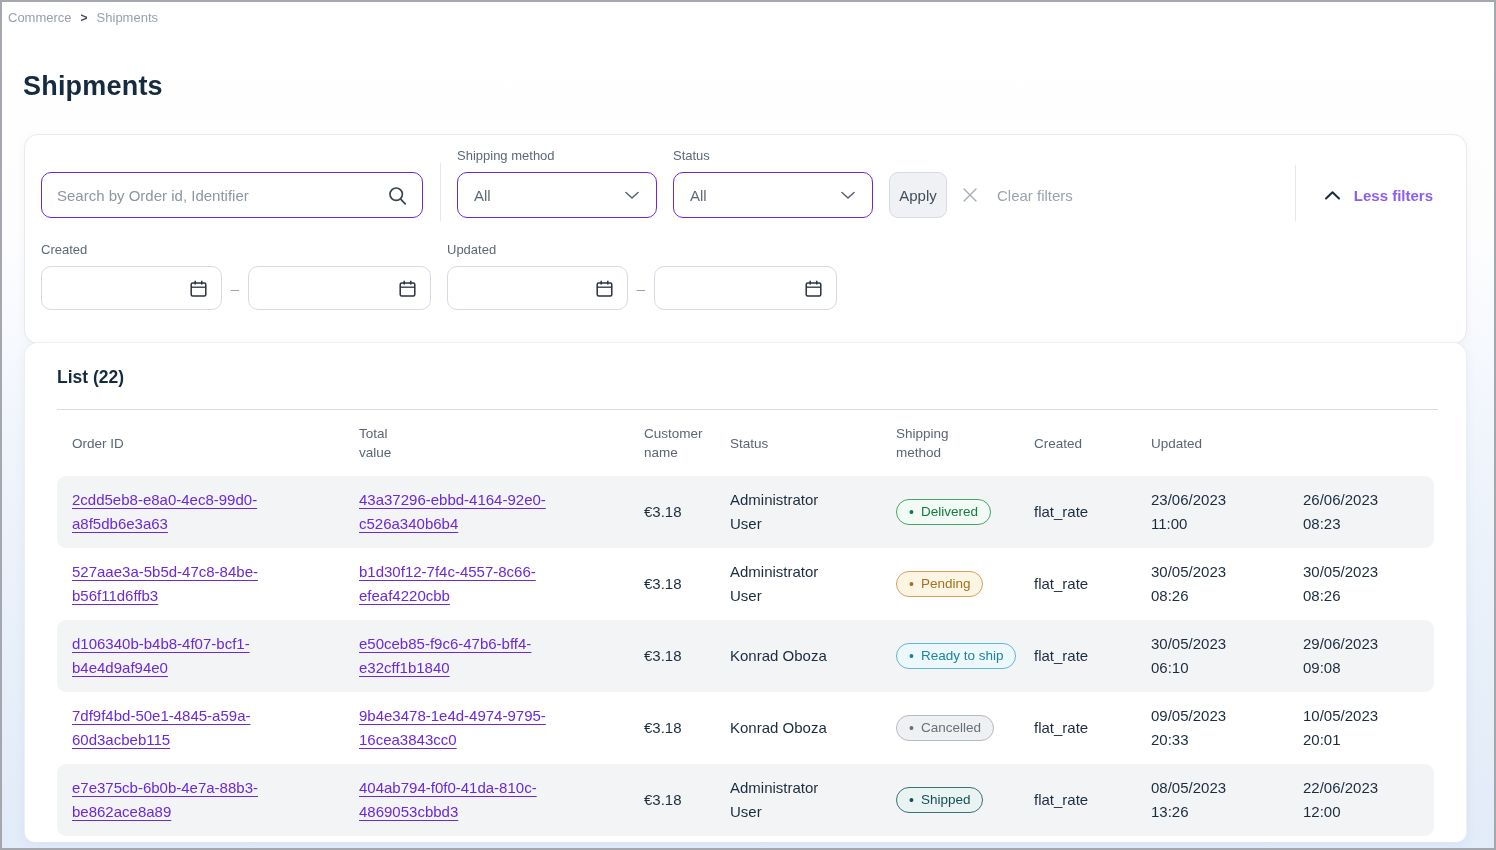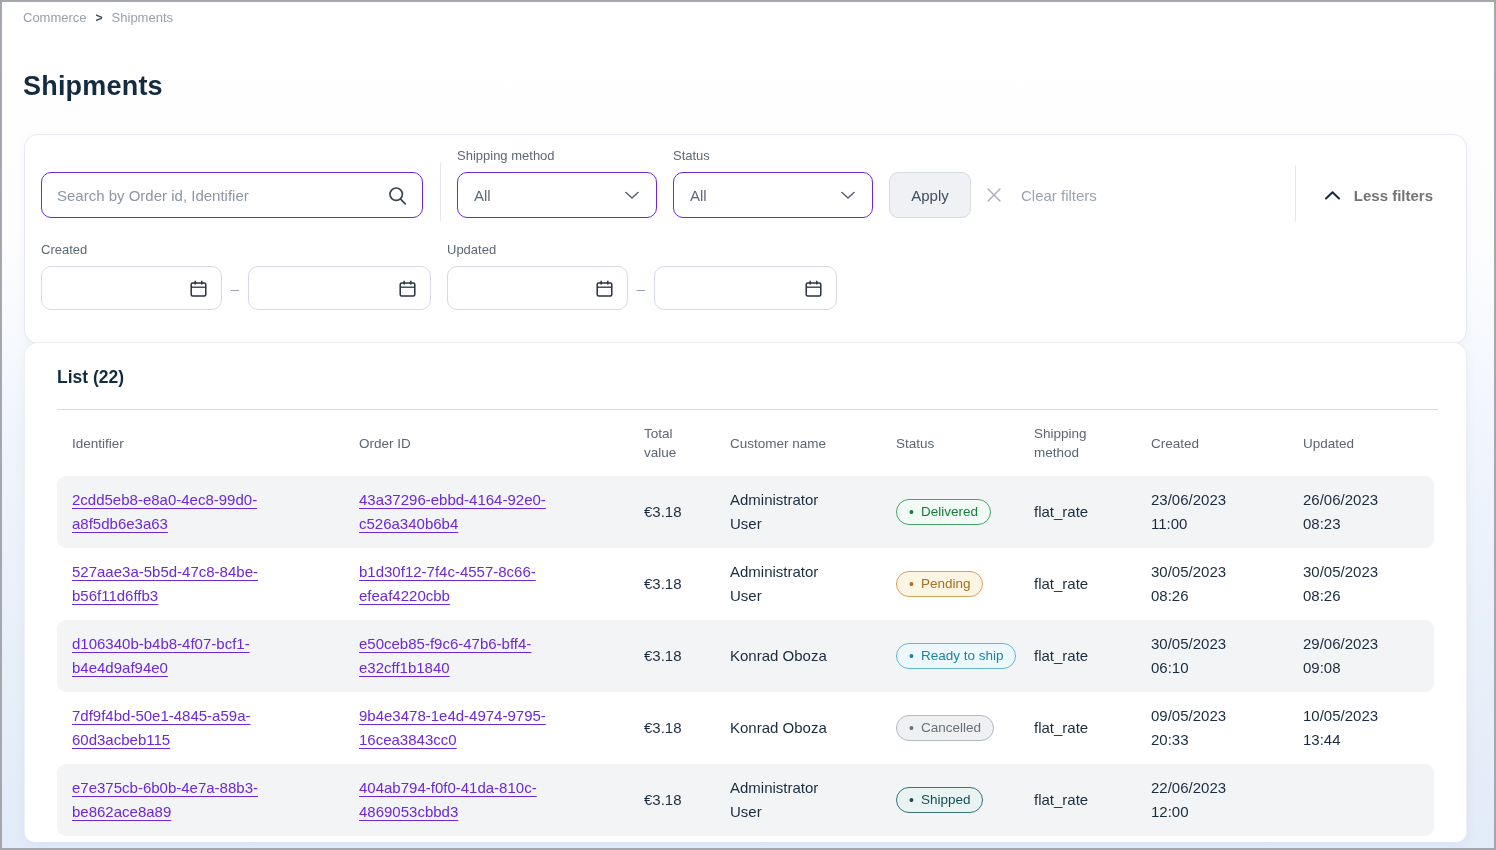--- a/index.html
+++ b/index.html
@@ -4,46 +4,46 @@
 <style>
   * { margin:0; padding:0; box-sizing:border-box; }
   html,body { width:1496px; height:850px; }
   body { font-family:"Liberation Sans","DejaVu Sans",sans-serif; }
   .window {
     position:relative; width:1496px; height:850px; overflow:hidden;
     border:2px solid #a4a8ae;
     background:linear-gradient(180deg,#ffffff 0%,#fdfdfe 28%,#f0f5fc 52%,#e7eff9 78%,#e2ebf8 100%);
   }
   
-  .breadcrumb { position:absolute; left:21px; top:8px; display:flex; align-items:center; gap:9px; font-size:13px; color:#97a0ab; }
+  .breadcrumb { position:absolute; left:6px; top:8px; display:flex; align-items:center; gap:9px; font-size:13px; color:#97a0ab; }
   .breadcrumb .sep { color:#424d5b; font-weight:700; font-size:12px; }
   
   .page-title { position:absolute; left:21px; top:69px; font-size:27px; font-weight:700; color:#152b3f; letter-spacing:.2px; }
   
   .card { position:absolute; left:22px; width:1443px; background:#fff; border-radius:14px; }
   .filter-card { top:132px; height:210px; border:1px solid #e7eaf0; box-shadow:0 2px 10px rgba(30,60,110,.04); }
   .list-card  { top:340px; height:500px; border:1px solid #eceff4; border-bottom:none; border-radius:14px 14px 10px 10px; box-shadow:0 2px 12px rgba(30,60,110,.05); }
   
   .filter-row1 { display:flex; align-items:flex-end; padding:13px 33px 0 16px; }
   .fgroup { display:flex; flex-direction:column; }
   .flabel { font-size:13px; color:#5d6877; margin-bottom:9px; }
   .control { height:46px; border:1px solid #6d28d9; border-radius:10px; background:#fff; display:flex; align-items:center; }
   .search-box { width:382px; padding:0 14px 0 15px; justify-content:space-between; }
   .search-box input { border:none; outline:none; flex:1; font-size:15px; color:#1c2c3e; font-family:inherit; background:transparent; }
   .search-box input::placeholder { color:#8d96a2; }
   .select { width:200px; padding:4px 16px; justify-content:space-between; cursor:pointer; }
   .select .val { font-size:15px; color:#5d6877; }
   .vdivider { width:1px; background:#e4e8ee; height:58px; align-self:flex-end; margin:0 0 -3px 0; }
   .vd1 { margin-left:17px; margin-right:16px; }
   .vd2 { height:56px; }
-  .apply-btn { margin-left:16px; width:82px; height:46px; border:1px solid #d7dbe2; border-radius:9px; background:#f0f1f4; font-size:15px; color:#414d5c; font-family:inherit; cursor:pointer; }
+  .apply-btn { margin-left:16px; width:58px; height:46px; border:1px solid #d7dbe2; border-radius:9px; background:#f0f1f4; font-size:15px; color:#414d5c; font-family:inherit; cursor:pointer; }
   .clear-btn { margin-left:14px; height:46px; display:flex; align-items:center; gap:18px; font-size:15px; color:#9aa3ae; cursor:pointer; background:none; border:none; font-family:inherit; }
   .right-zone { margin-left:auto; display:flex; align-items:flex-end; }
   .less-filters { margin-left:28px; height:46px; display:flex; align-items:center; gap:13px; cursor:pointer; background:none; border:none; font-family:inherit; }
-  .less-filters span { font-size:15px; font-weight:700; color:#737373; }
+  .less-filters span { font-size:15px; font-weight:700; color:#8b5cf6; }
   
   .filter-row2 { display:flex; padding:24px 0 0 16px; gap:16px; }
   .drange { display:flex; flex-direction:column; }
   .drange-inputs { display:flex; align-items:center; }
   .date-input { width:181px; height:44px; border:1px solid #d6dbe3; border-radius:10px; background:#fff; display:flex; align-items:center; justify-content:flex-end; padding:0 13px; }
   .dash { width:26px; text-align:center; color:#98a1ac; font-size:15px; }
   
   .list-title { padding:24px 0 0 32px; font-size:17.5px; font-weight:700; color:#152b3f; }
   .list-divider { height:1px; background:#d8dce2; margin:21px 28px 0 32px; }
   .thead { margin:0 32px; padding:0 15px; height:66px; display:grid; grid-template-columns:287px 285px 86px 166px 138px 117px 152px 1fr; align-items:center; column-gap:0; }
@@ -192,21 +192,20 @@
         </div>
       </div>
     </div>
   </section>
 
   <section class="card list-card">
     <div class="list-title">List (22)</div>
     <div class="list-divider"></div>
 
     <div class="thead">
-      <span class="th">Identifier</span>
       <span class="th">Order ID</span>
       <span class="th th-wrap">Total value</span>
       <span class="th">Customer name</span>
       <span class="th">Status</span>
       <span class="th th-wrap">Shipping method</span>
       <span class="th">Created</span>
       <span class="th">Updated</span>
     </div>
 
     <div class="rows">
@@ -287,36 +286,40 @@
         <span>Cancelled</span>
       </span>
     </div>
     <div class="cell">flat_rate</div>
     <div class="cell">
       <div>09/05/2023</div>
             <div>20:33</div>
     </div>
     <div class="cell">
       <div>10/05/2023</div>
-            <div>13:44</div>
+            <div>20:01</div>
     </div>
   </div>
 
   <div class="trow striped">
     <div class="cell"><a class="cell-link">e7e375cb-6b0b-4e7a-88b3-be862ace8a89</a></div>
     <div class="cell"><a class="cell-link">404ab794-f0f0-41da-810c-4869053cbbd3</a></div>
     <div class="cell">€3.18</div>
     <div class="cell"><span class="cust">Administrator User</span></div>
     <div class="cell">
       <span class="badge" style="color: rgb(23, 79, 88); border-color: rgb(57, 113, 121); background: rgb(233, 243, 242);">
         <span class="dot">•</span>
         <span>Shipped</span>
       </span>
     </div>
     <div class="cell">flat_rate</div>
     <div class="cell">
+      <div>08/05/2023</div>
+            <div>13:26</div>
+    </div>
+    <div class="cell">
       <div>22/06/2023</div>
             <div>12:00</div>
     </div>
   </div>
 </div>
   </section>
 </div>
 
 </body></html>

